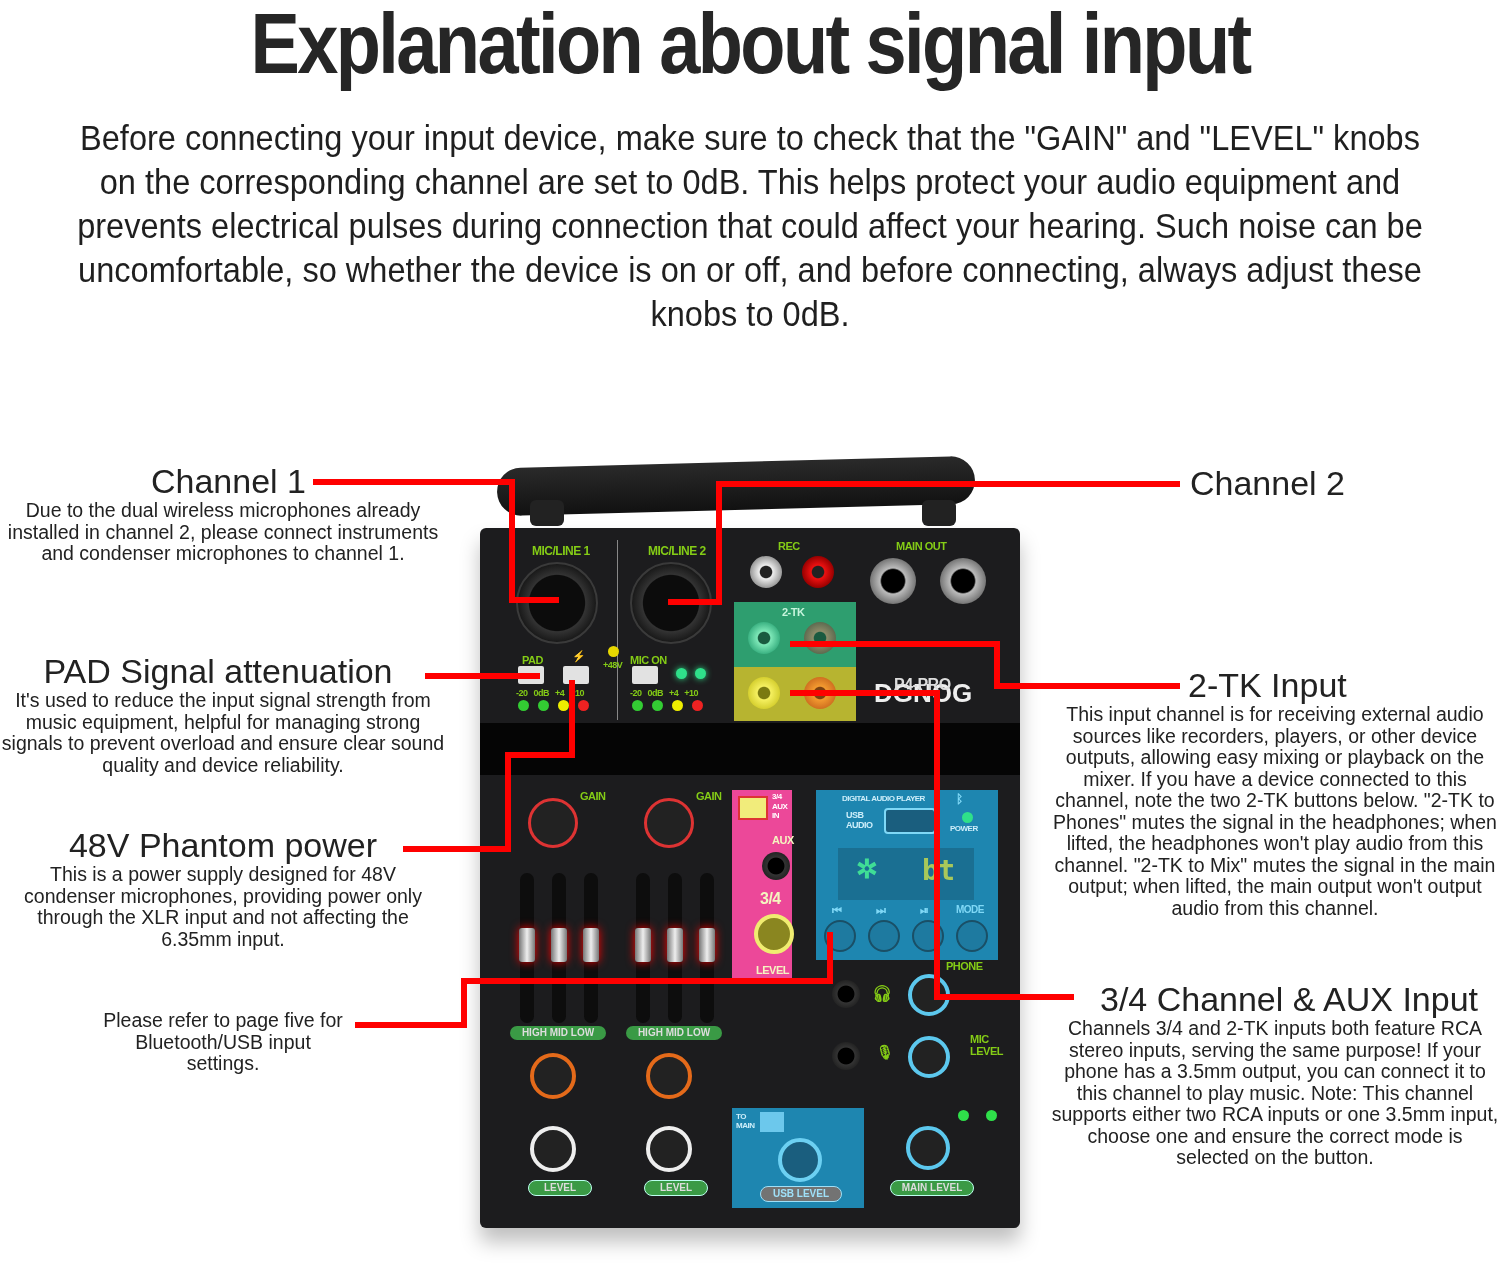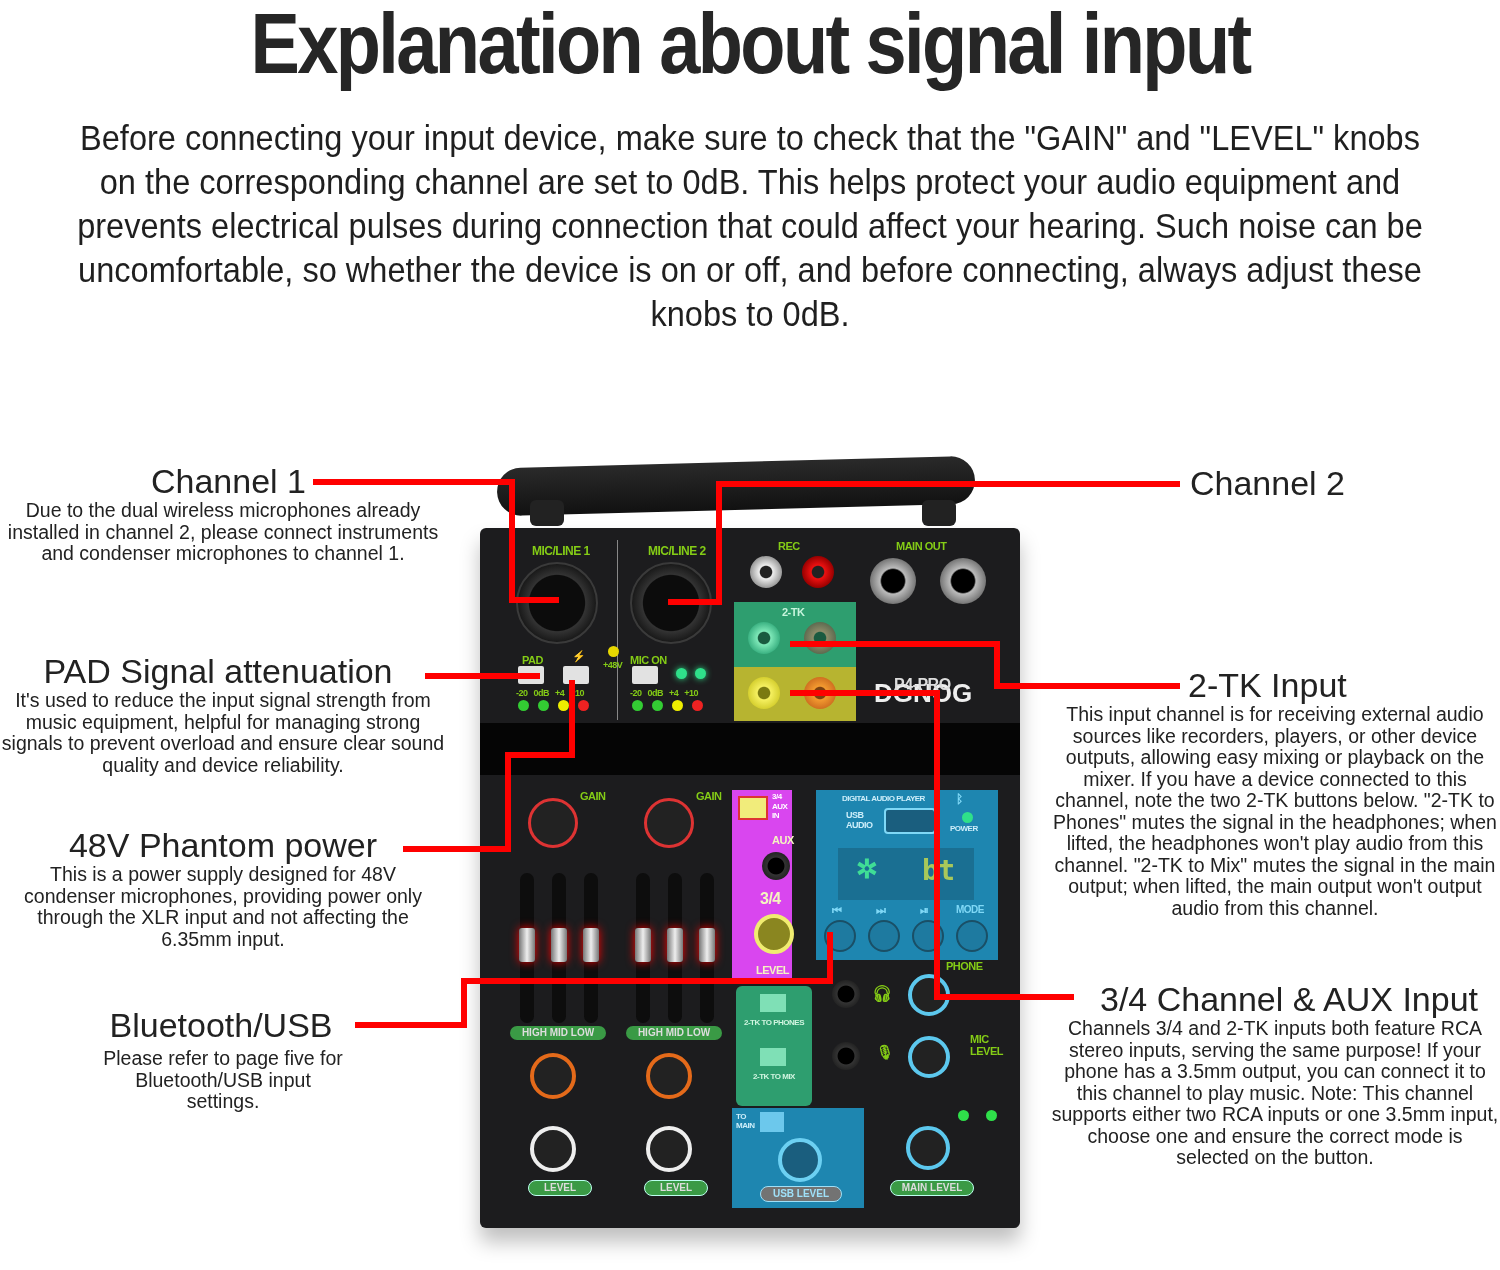--- a/index.html
+++ b/index.html
@@ -107,37 +107,31 @@
   <div class="pill" style="left:30px;top:498px;width:96px;background:#3a9a45;color:#ddd;">HIGH  MID  LOW</div>
   <div class="pill" style="left:146px;top:498px;width:96px;background:#3a9a45;color:#ddd;">HIGH  MID  LOW</div>
 
   <div class="knob" style="left:50px;top:525px;width:38px;height:38px;border:4px solid #e46a1a;"></div>
   <div class="knob" style="left:166px;top:525px;width:38px;height:38px;border:4px solid #e46a1a;"></div>
   <div class="knob" style="left:50px;top:598px;width:38px;height:38px;border:4px solid #eee;"></div>
   <div class="knob" style="left:166px;top:598px;width:38px;height:38px;border:4px solid #eee;"></div>
   <div class="pill" style="left:48px;top:652px;width:62px;background:#3a9a45;color:#ddd;border:1px solid #bfe;">LEVEL</div>
   <div class="pill" style="left:164px;top:652px;width:62px;background:#3a9a45;color:#ddd;border:1px solid #bfe;">LEVEL</div>
 
-  <div style="position:absolute;left:252px;top:262px;width:60px;height:192px;background:#d946ef;">
+  <div style="position:absolute;left:252px;top:262px;width:60px;height:192px;background:#ec4899;">
     <div style="position:absolute;left:6px;top:6px;width:26px;height:20px;background:#f1ec7b;border:2px solid #d33;"></div>
     <div class="lbl" style="left:40px;top:2px;font-size:8px;color:#fff;">3/4</div>
     <div class="lbl" style="left:40px;top:12px;font-size:8px;color:#fff;">AUX IN</div>
     <div class="lbl" style="left:40px;top:44px;color:#f5f5c0;">AUX</div>
     <div class="jack" style="left:30px;top:62px;"></div>
     <div class="lbl" style="left:28px;top:100px;font-size:16px;color:#f5f5c0;">3/4</div>
     <div class="knob" style="left:22px;top:124px;width:32px;height:32px;border:4px solid #f0ec70;background:#8a8620;"></div>
     <div class="lbl" style="left:24px;top:174px;color:#f5f5c0;">LEVEL</div>
   </div>
 
-  <div style="position:absolute;left:256px;top:458px;width:76px;height:120px;background:#2e9e6f;border-radius:6px;">
-    <div style="position:absolute;left:24px;top:8px;width:26px;height:18px;background:#7fe0b6;"></div>
-    <div class="lbl" style="left:8px;top:32px;font-size:8px;color:#d0f5e0;text-align:center;width:60px;">2-TK TO PHONES</div>
-    <div style="position:absolute;left:24px;top:62px;width:26px;height:18px;background:#7fe0b6;"></div>
-    <div class="lbl" style="left:8px;top:86px;font-size:8px;color:#d0f5e0;text-align:center;width:60px;">2-TK TO MIX</div>
-  </div>
 
   <div style="position:absolute;left:336px;top:262px;width:182px;height:170px;background:#1e86b0;">
     <div class="lbl" style="left:26px;top:4px;font-size:8px;color:#cdeefa;">DIGITAL AUDIO PLAYER</div>
     <div class="lbl" style="left:140px;top:2px;font-size:12px;color:#7fd8f6;">ᛒ</div>
     <div class="lbl" style="left:30px;top:20px;font-size:9px;color:#cdeefa;width:32px;">USB AUDIO</div>
     <div style="position:absolute;left:68px;top:18px;width:48px;height:22px;border:2px solid #7fd8f6;border-radius:4px;background:#1a5e7e;"></div>
     <div class="led" style="left:146px;top:22px;background:#2fe08a;"></div>
     <div class="lbl" style="left:134px;top:34px;font-size:8px;color:#cdeefa;">POWER</div>
     <div style="position:absolute;left:22px;top:58px;width:136px;height:52px;background:#1a6f92;">
       <div class="lbl" style="left:18px;top:6px;font-size:26px;color:#3fdd96;">✲</div>
@@ -209,21 +203,20 @@
 </div>
 <div class="callout" style="left:0;top:652px;width:446px;">
   <h2 style="padding-right:10px;">PAD Signal attenuation</h2>
   <p>It's used to reduce the input signal strength from music equipment, helpful for managing strong signals to prevent overload and ensure clear sound quality and device reliability.</p>
 </div>
 <div class="callout" style="left:0;top:826px;width:446px;">
   <h2>48V Phantom power</h2>
   <p style="padding:0 10px;">This is a power supply designed for 48V condenser microphones, providing power only through the XLR input and not affecting the 6.35mm input.</p>
 </div>
 <div class="callout" style="left:0;top:1006px;width:446px;">
-  <h2 style="padding-right:4px;">Bluetooth/USB</h2>
   <p style="padding:4px 100px 0;">Please refer to page five for Bluetooth/USB input settings.</p>
 </div>
 
 <div class="callout" style="left:1050px;top:464px;width:450px;">
   <h2 style="text-align:left;padding-left:140px;">Channel 2</h2>
 </div>
 <div class="callout" style="left:1050px;top:666px;width:450px;">
   <h2 style="text-align:left;padding-left:138px;">2-TK Input</h2>
   <p>This input channel is for receiving external audio sources like recorders, players, or other device outputs, allowing easy mixing or playback on the mixer. If you have a device connected to this channel, note the two 2-TK buttons below. "2-TK to Phones" mutes the signal in the headphones; when lifted, the headphones won't play audio from this channel. "2-TK to Mix" mutes the signal in the main output; when lifted, the main output won't output audio from this channel.</p>
 </div>

